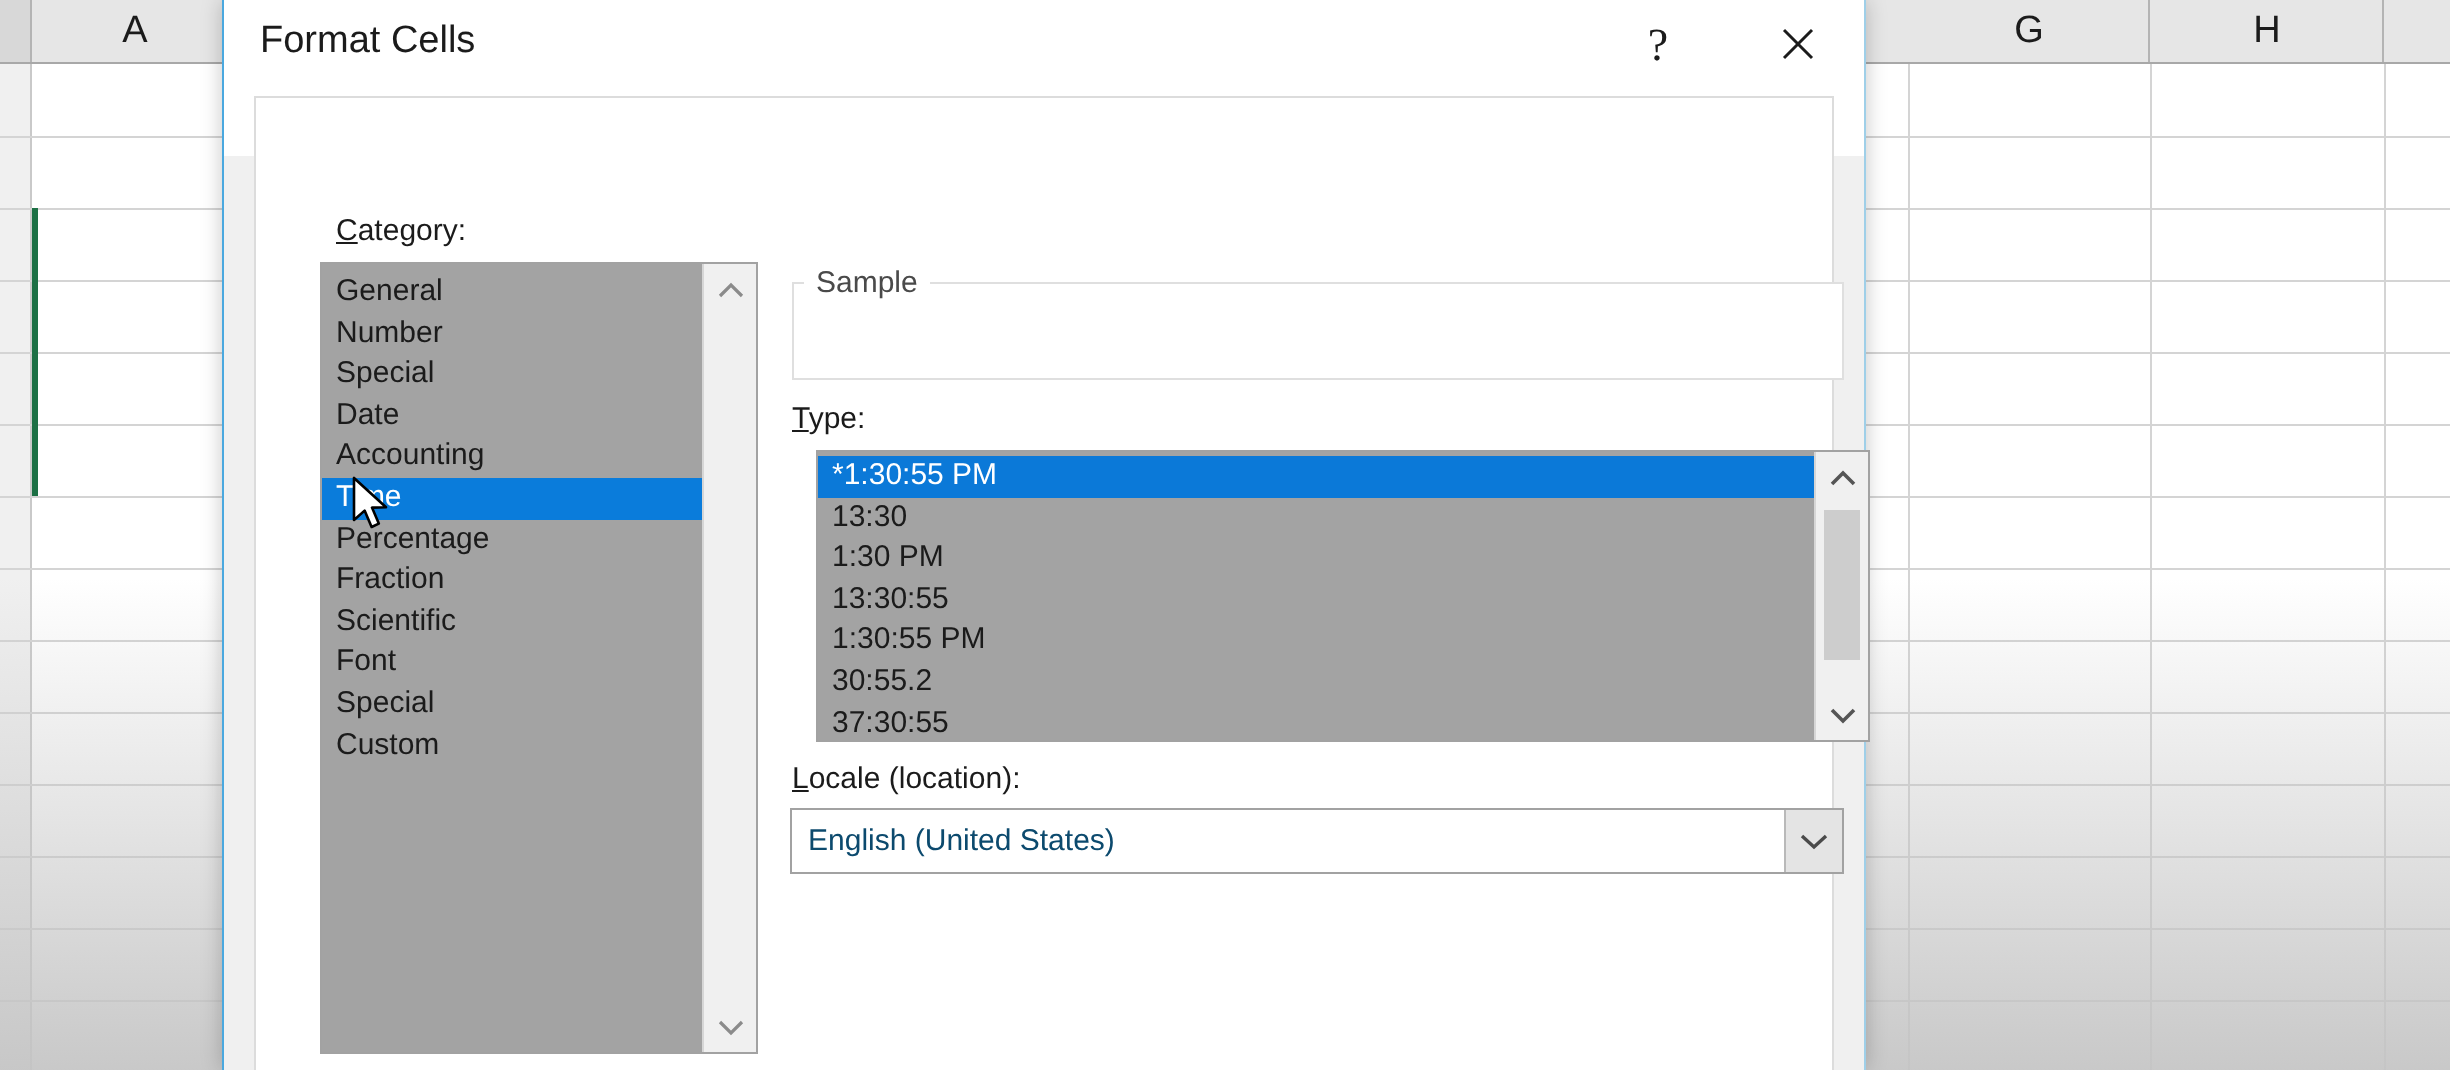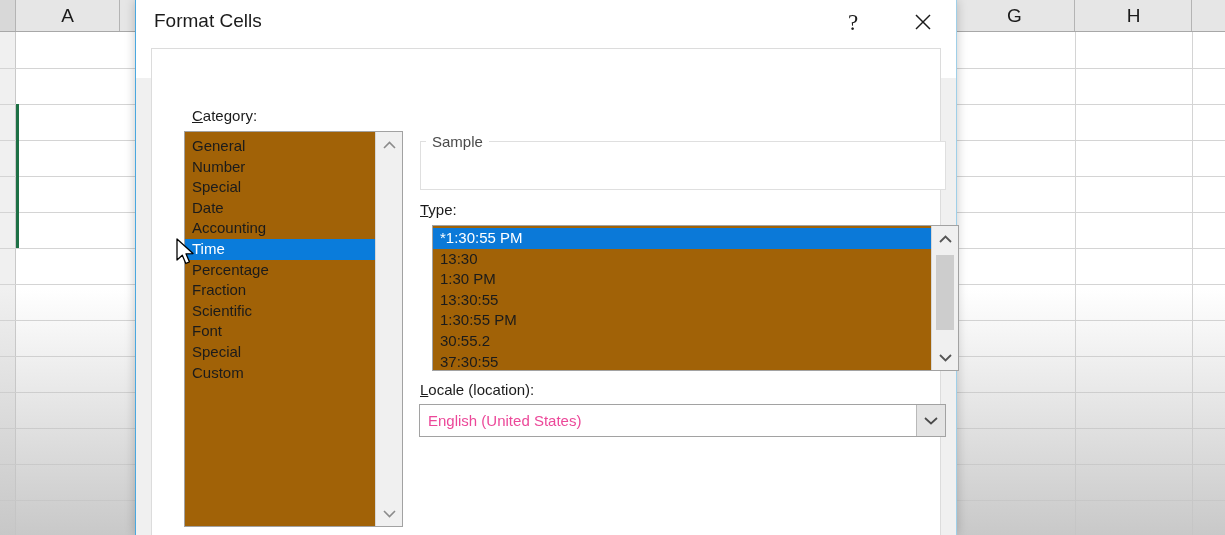--- a/index.html
+++ b/index.html
@@ -22,21 +22,21 @@
   .sel-corner{position:absolute;left:0;top:0;width:16px;height:31px;background:#d8d8d8;
     border-right:1px solid #b4b4b4;box-sizing:border-box;}
   .grid-hline{position:absolute;left:0;width:1225px;height:1px;background:#d4d4d4;}
   .grid-vline{position:absolute;top:32px;width:1px;height:503px;background:#d4d4d4;}
   .row-gutter{position:absolute;left:0;top:32px;width:16px;height:503px;background:#f0f0f0;
     border-right:1px solid #c9c9c9;box-sizing:border-box;}
   .sel-green{position:absolute;width:3px;background:#1d7045;}
 
   
   #dialog{
-    position:absolute;left:135px;top:0;width:822px;height:535px;
+    position:absolute;left:111px;top:0;width:822px;height:535px;
     background:#f0f0f0;
     border-left:1px solid #4aa8df;border-right:1px solid #9fcfe8;
     box-sizing:border-box;
     box-shadow:0 0 10px rgba(0,0,0,0.22);
   }
   #titlebar{position:relative;height:44px;background:#ffffff;}
   #title-text{position:absolute;left:18px;top:10px;font-size:19px;color:#1b1b1b;}
   .tb-btn{position:absolute;top:0;width:46px;height:44px;background:transparent;
     border:none;cursor:default;display:flex;align-items:center;justify-content:center;}
   #help-btn{left:694px;}
@@ -51,42 +51,42 @@
     background:#ececec;border-right:1px solid #d7d7d7;box-sizing:border-box;cursor:default;}
   .tab.active{background:#ffffff;color:#1b1b1b;border-right:1px solid #d7d7d7;}
 
   #panel{position:absolute;left:15px;top:48px;width:790px;height:487px;
     background:#ffffff;border:1px solid #dcdcdc;border-bottom:none;box-sizing:border-box;padding-left:32px;}
 
   .lbl{position:absolute;font-size:15px;color:#1b1b1b;}
   .lbl u{text-decoration:underline;}
 
   
-  .listbox{position:absolute;background:#a16207;border:1px solid #a2a2a2;box-sizing:border-box;overflow:hidden;}
+  .listbox{position:absolute;background:#a3a3a3;border:1px solid #a2a2a2;box-sizing:border-box;overflow:hidden;}
   .litem{font-size:15px;color:#1b1b1b;height:20.6px;line-height:20.6px;padding-left:7px;
     white-space:nowrap;cursor:default;}
   .litem.sel{background:#0a7cdb;color:#ffffff;}
   .litem.sel.blue2{background:#0b79d8;}
 
   
   .vscroll{position:absolute;top:0;right:0;width:27px;height:100%;
     background:#f0f0f0;border-left:1px solid #d6d6d6;box-sizing:border-box;}
   .sb-arrow{position:absolute;left:0;width:26px;height:26px;display:flex;
     align-items:center;justify-content:center;cursor:default;}
   .sb-arrow.up{top:0;} .sb-arrow.down{bottom:0;}
   .sb-thumb{position:absolute;left:4px;width:18px;background:#cdcdcd;}
 
   
   .groupbox{position:absolute;border:1px solid #dfdfdf;box-sizing:border-box;background:#ffffff;}
   .group-label{position:absolute;background:#ffffff;padding:0 6px;font-size:15px;color:#4a4a4a;}
 
   
   .combo{position:absolute;background:#ffffff;border:1px solid #a2a2a2;box-sizing:border-box;}
   .combo-val{position:absolute;left:8px;top:0;height:100%;display:flex;align-items:center;
-    font-size:15px;color:#ec4899;}
+    font-size:15px;color:#0c4a6e;}
   .combo-btn{position:absolute;right:0;top:0;width:29px;height:100%;background:#e4e4e4;
     border-left:1px solid #b9b9b9;box-sizing:border-box;display:flex;align-items:center;
     justify-content:center;cursor:default;}
 
   
   #cursor{position:absolute;left:176px;top:238px;width:22px;height:30px;pointer-events:none;}
 </style>
 </head>
 <body>
 

